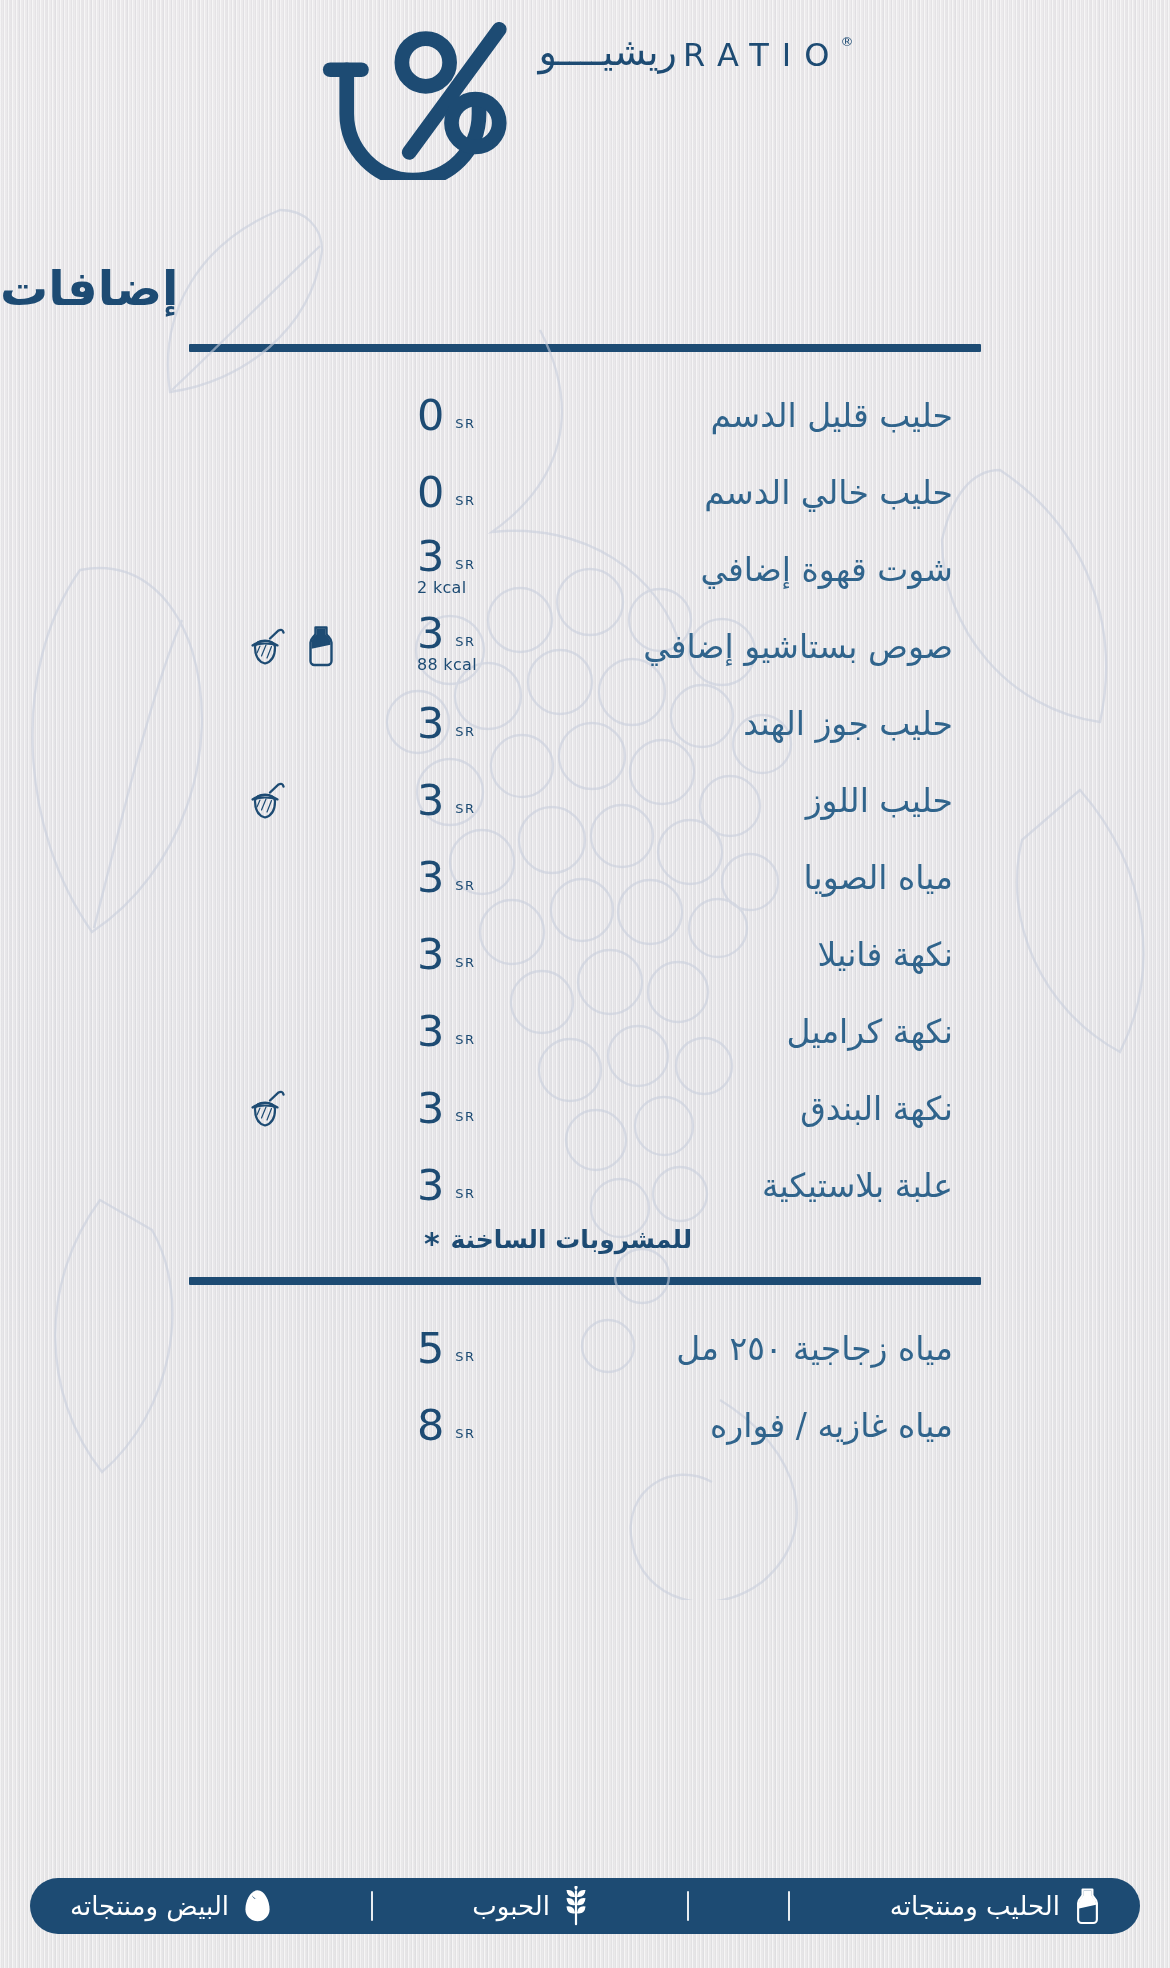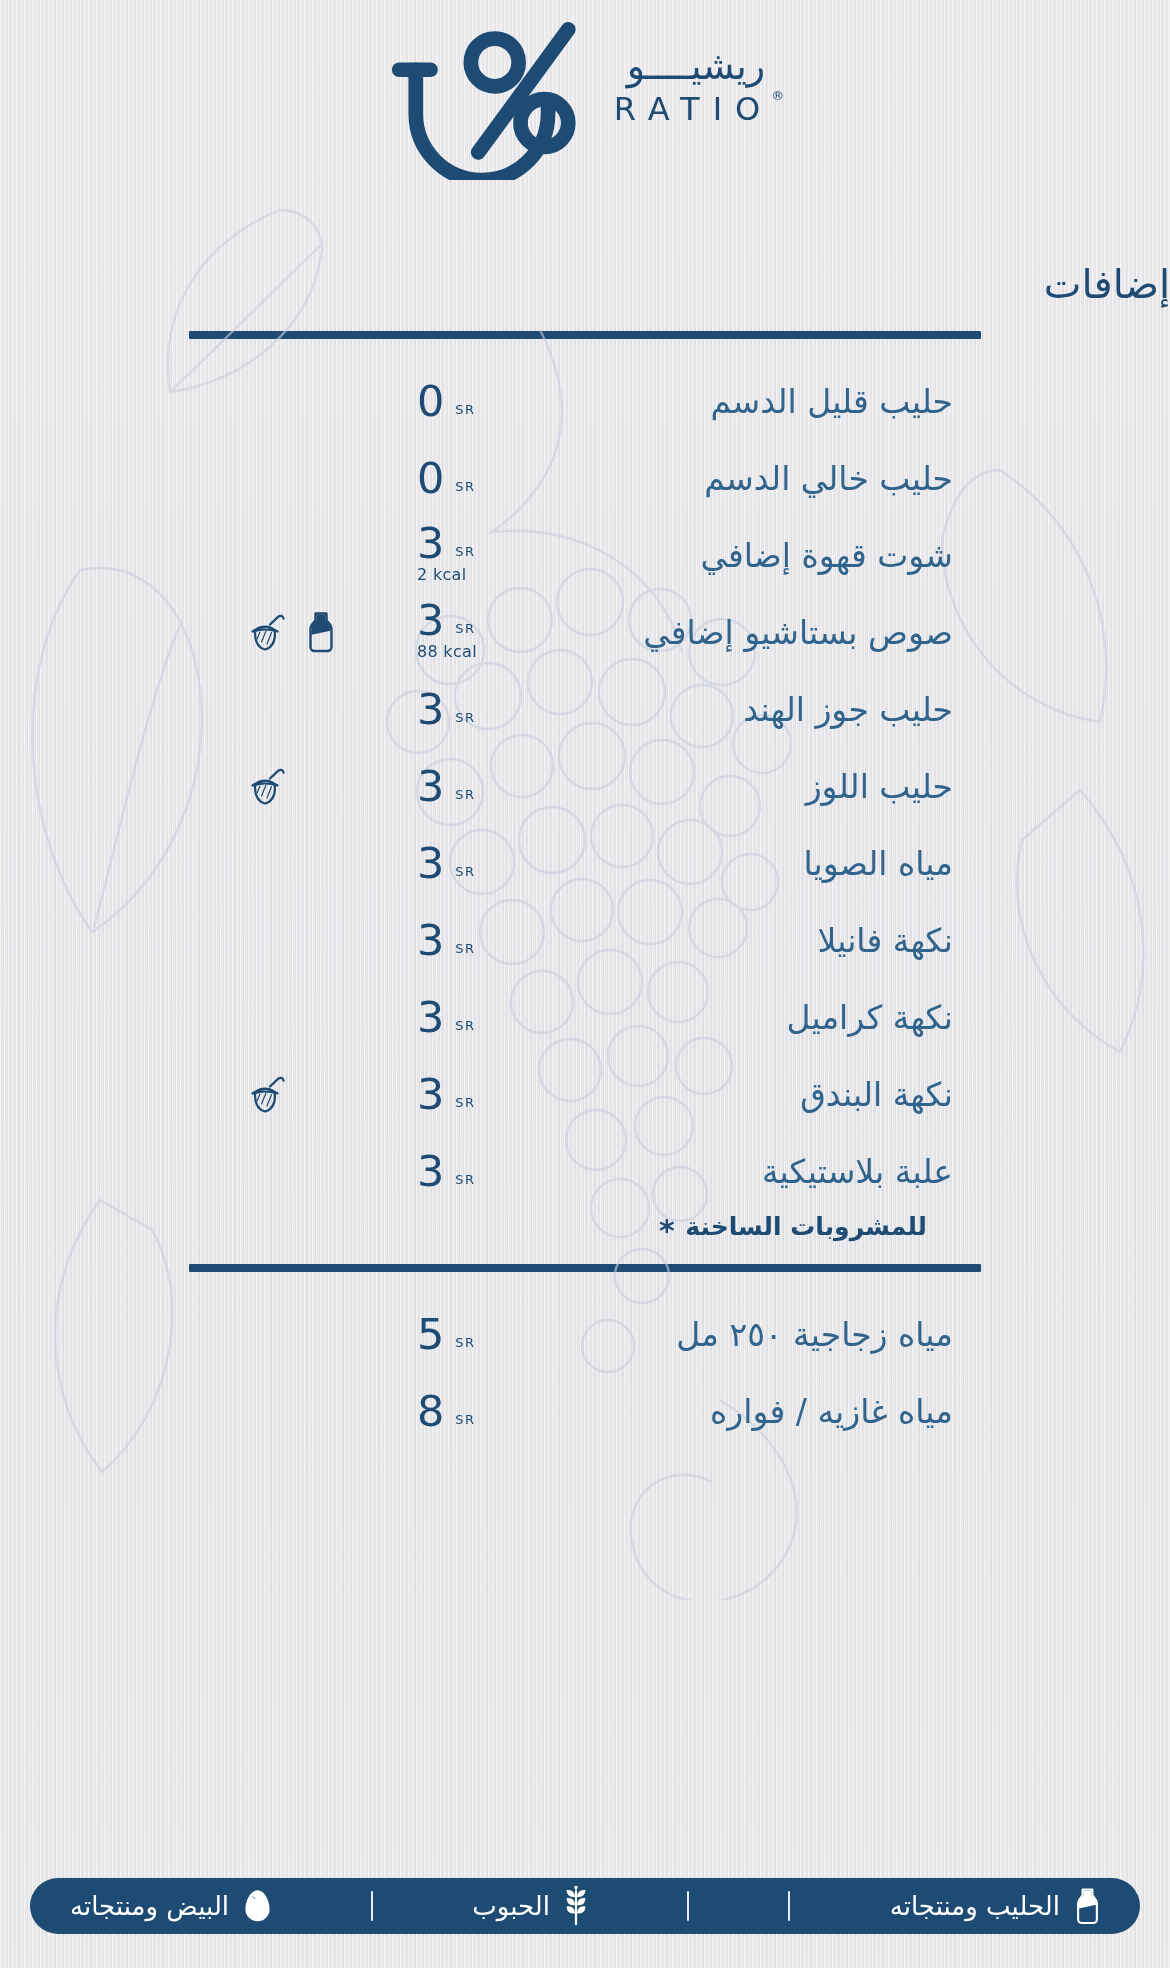--- a/index.html
+++ b/index.html
@@ -18,43 +18,43 @@
       repeating-linear-gradient(90deg, rgba(120,125,140,.04) 0 2px, rgba(0,0,0,0) 2px 9px),
       linear-gradient(180deg,#eceaec 0%,#e7e6e9 55%,#eae9ea 100%);
   }
   svg{display:block}
   
   .watermark{position:absolute;left:20px;top:150px;pointer-events:none;opacity:.6}
   .watermark *{stroke:var(--wm);stroke-width:2.4;fill:none}
   
   .logo{display:flex;justify-content:center;align-items:flex-start;gap:10px;padding-top:20px;height:158px;color:var(--navy)}
   .logo-mark{margin-top:2px}
-  .wordmark{display:flex;flex-direction:column;align-items:center;margin-top:26px}
+  .wordmark{display:flex;flex-direction:row;align-items:flex-end;margin-top:12px}
   .brand-ar{font-size:38px;line-height:1.1;color:var(--navy);direction:rtl;white-space:nowrap}
   .brand-latin{font-size:32px;letter-spacing:13px;color:var(--navy);margin-top:2px;text-indent:6px;display:flex;align-items:flex-start}
   .brand-reg{font-size:13px;letter-spacing:0;margin-top:-2px;margin-left:-8px}
   
-  .section-title{margin-top:86px;font-size:40px;font-weight:400;color:var(--navy);text-align:right;line-height:1;direction:rtl}
+  .section-title{margin-top:86px;font-size:48px;font-weight:700;color:var(--navy);text-align:left;line-height:1;direction:rtl}
   .section-title.water{margin-top:28px}
   .rule{width:792px;height:8px;background:var(--navy);margin:16px auto 0;border-radius:1px}
   
   .menu{width:792px;margin:24px auto 0;position:relative}
   .m-row{position:relative;height:77px}
   .m-name{
     position:absolute;right:28px;top:50%;transform:translateY(-50%);
     font-size:33px;color:var(--steel);direction:rtl;white-space:nowrap;letter-spacing:.5px;
   }
   .m-price{position:absolute;left:228px;top:50%;transform:translateY(-50%);color:var(--navy);direction:ltr}
   .m-price.has-kcal{top:6px;transform:none}
   .price-line{display:flex;align-items:flex-end}
   .num{font-size:43px;line-height:.95}
   .cur{font-size:13px;letter-spacing:1.5px;margin-left:11px;padding-bottom:5px}
   .kcal{font-size:16px;color:var(--navy);margin-top:1px;letter-spacing:.3px}
   .m-icons{position:absolute;left:55px;top:50%;transform:translateY(-50%);display:flex;gap:21px;align-items:center;color:var(--navy)}
-  .note{width:792px;margin:2px auto 0;box-sizing:border-box;padding-right:54px;text-align:right;
+  .note{width:792px;margin:2px auto 0;box-sizing:border-box;padding-right:54px;text-align:center;
         font-size:25px;font-weight:700;color:var(--navy);direction:rtl;letter-spacing:.5px}
   .note .star{font-size:30px;vertical-align:-6px;padding-right:2px}
   
   .footer{
     position:absolute;left:30px;right:30px;bottom:34px;height:56px;background:var(--navy);
     border-radius:28px;display:flex;direction:rtl;align-items:center;justify-content:space-between;
     padding:0 40px;color:#ffffff;
   }
   .legend{display:flex;align-items:center;gap:15px;direction:rtl}
   .legend-label{font-size:26px;white-space:nowrap;letter-spacing:.3px}

